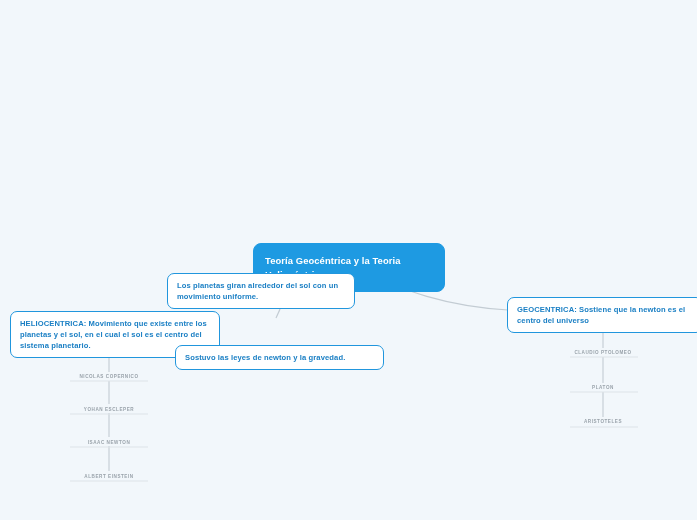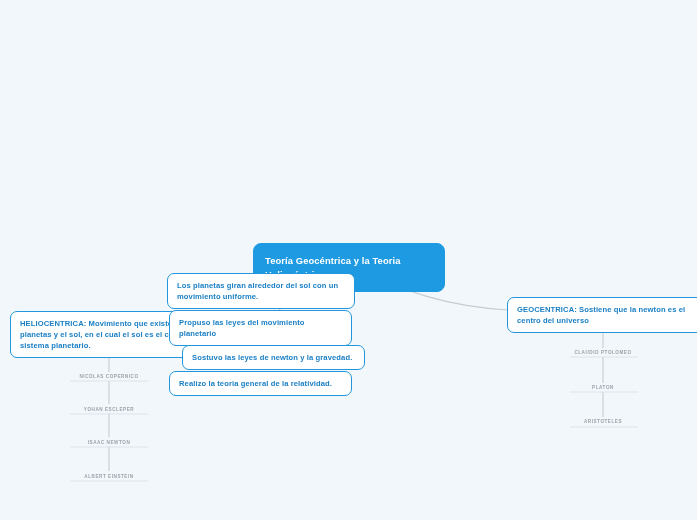--- a/index.html
+++ b/index.html
@@ -81,31 +81,25 @@
   </div>
 
   <div class="node" style="left:167px;top:273px;width:188px;">
     <span>Los planetas giran alrededor del sol con un movimiento uniforme.</span>
   </div>
 
   <div class="node" style="left:10px;top:311px;width:210px;">
     <span>HELIOCENTRICA: Movimiento que existe entre los planetas y el sol, en el cual el sol es el centro del sistema planetario.</span>
   </div>
 
-  <div class="node" style="left:169px;top:310px;width:183px;">
-    <span>Propuso las leyes del movimiento planetario</span>
-  </div>
 
-  <div class="node" style="left:182px;top:345px;width:183px;">
+  <div class="node" style="left:175px;top:345px;width:209px;">
     <span>Sostuvo las leyes de newton y la gravedad.</span>
   </div>
 
-  <div class="node" style="left:169px;top:371px;width:183px;">
-    <span>Realizo la teoria general de la relatividad.</span>
-  </div>
 
   <div class="node" style="left:507px;top:297px;width:196px;">
     <span>GEOCENTRICA: Sostiene que la newton es el centro del universo</span>
   </div>
 
   <div class="leaf" style="left:109px;top:374px;">
     <span>NICOLAS COPERNICO</span>
   </div>
   <div class="leaf" style="left:109px;top:407px;">
     <span>YOHAN ESCLEPER</span>

